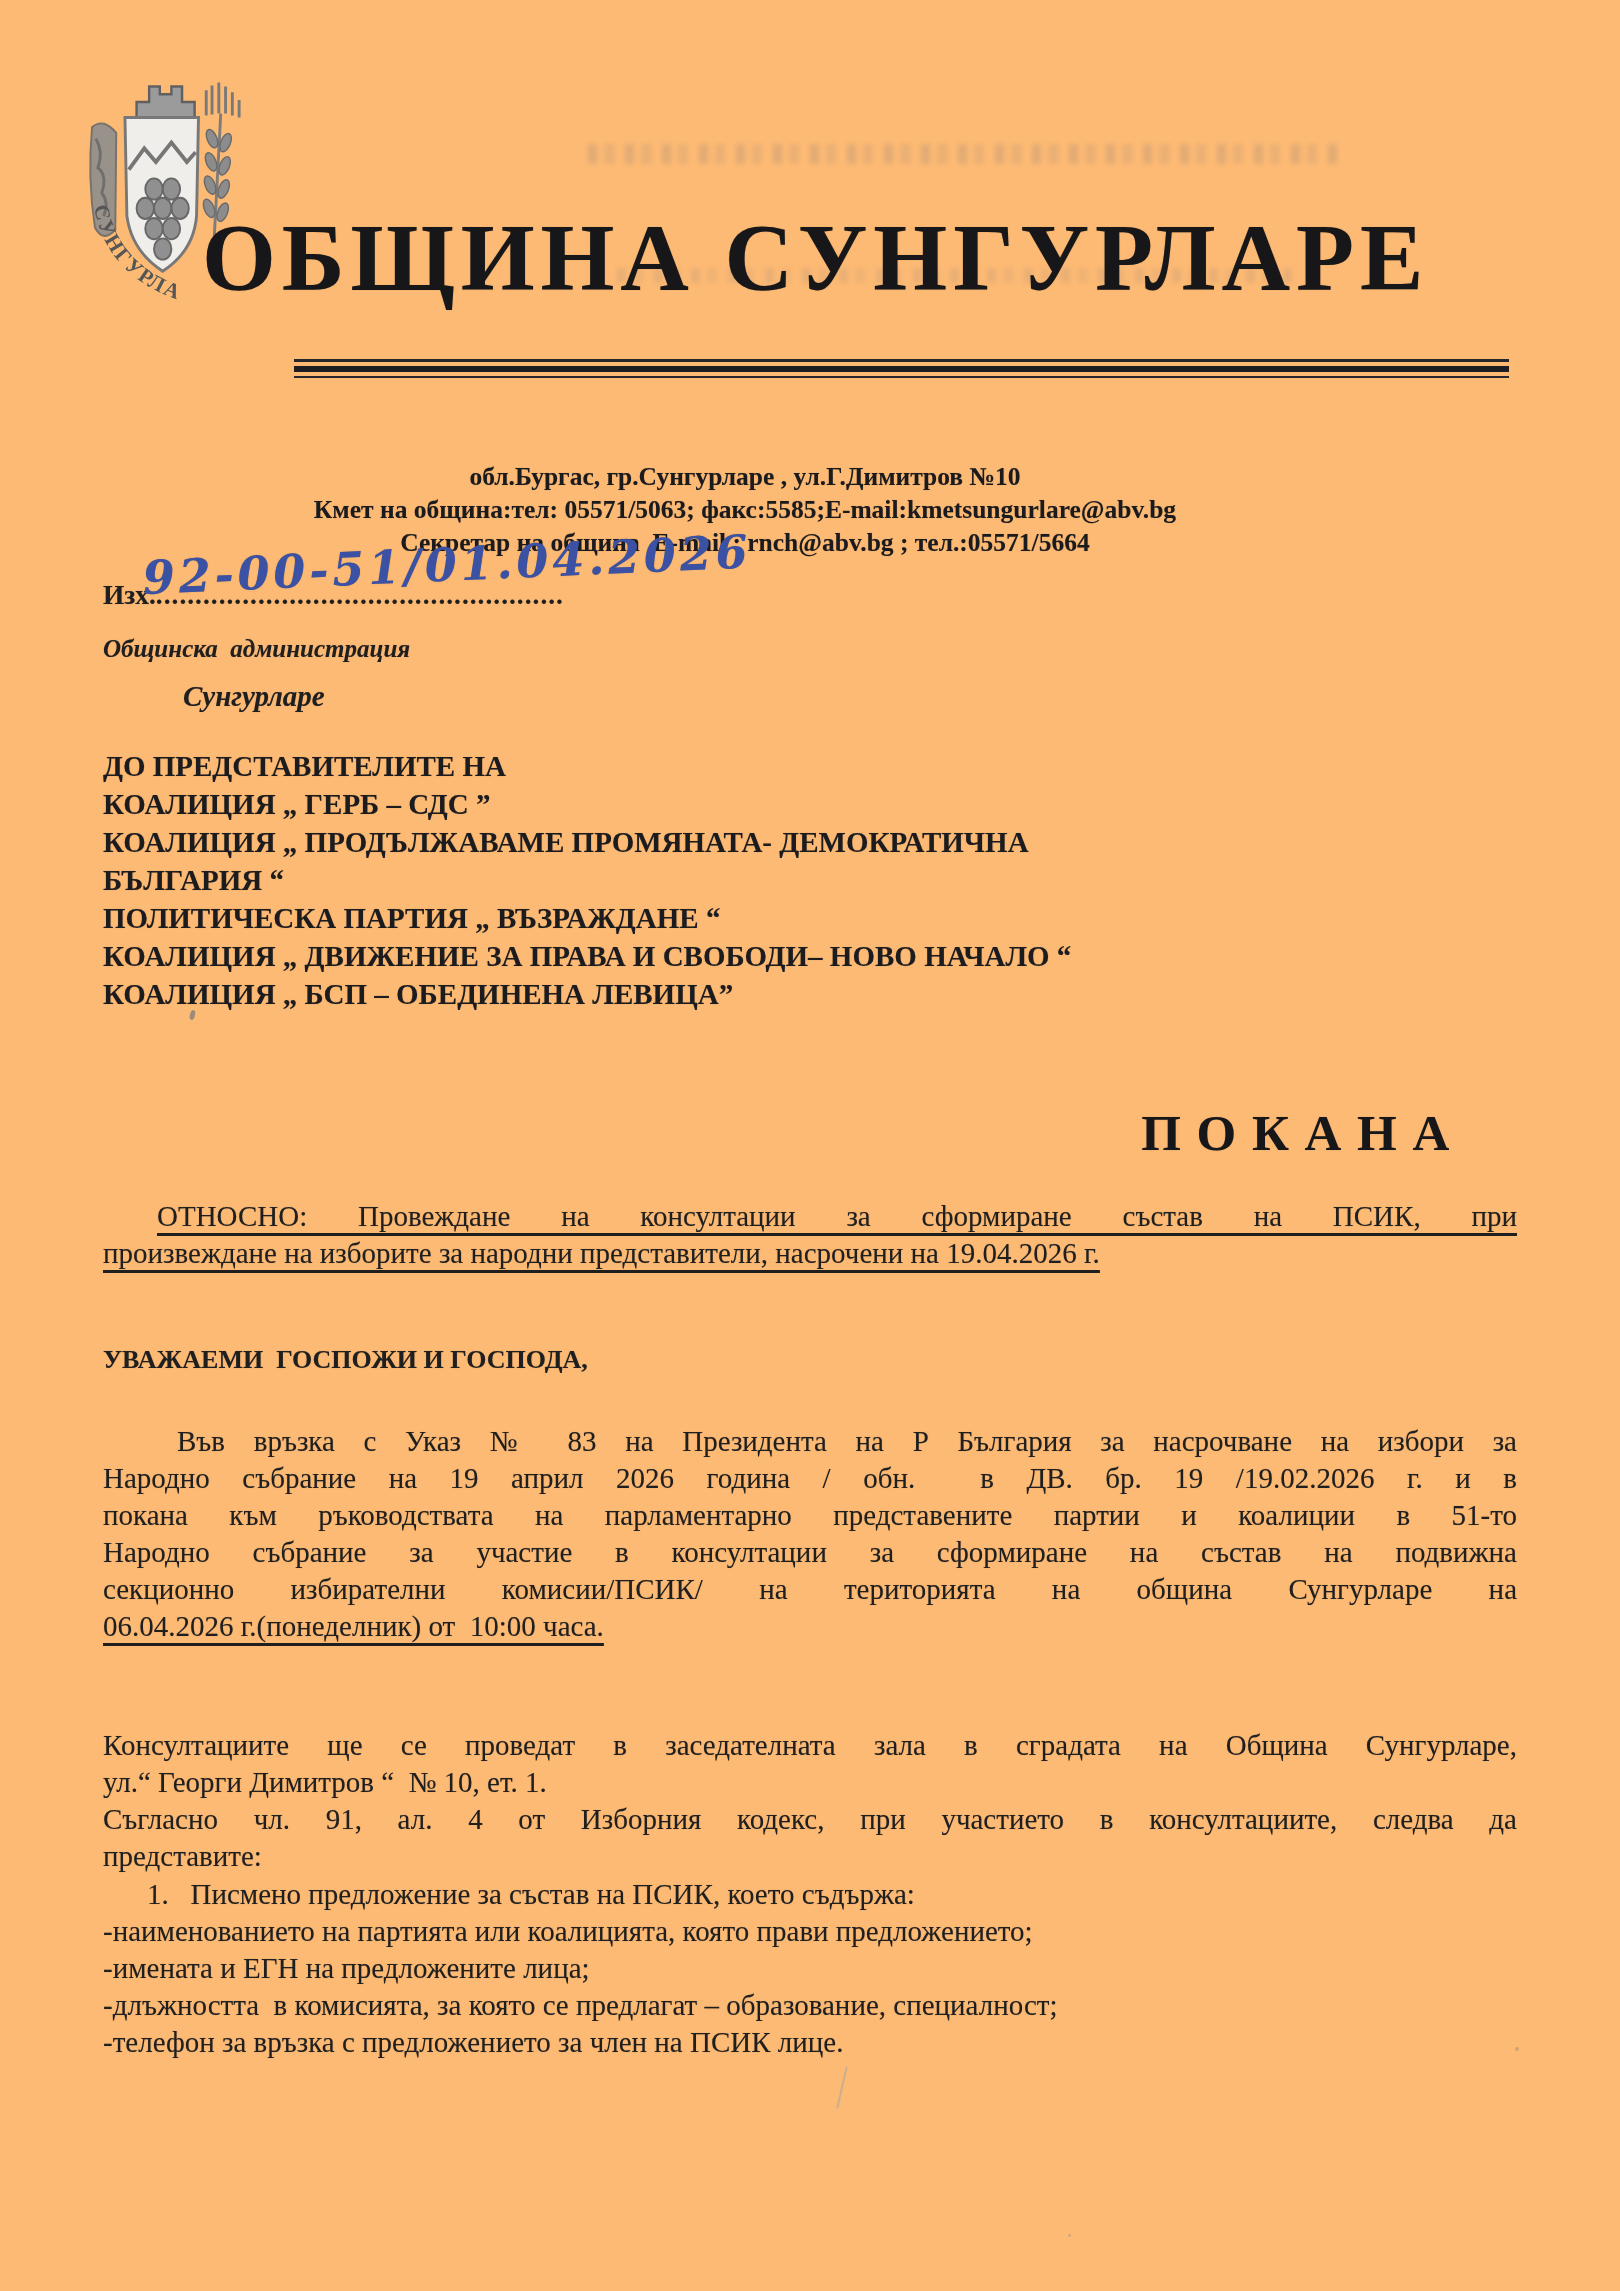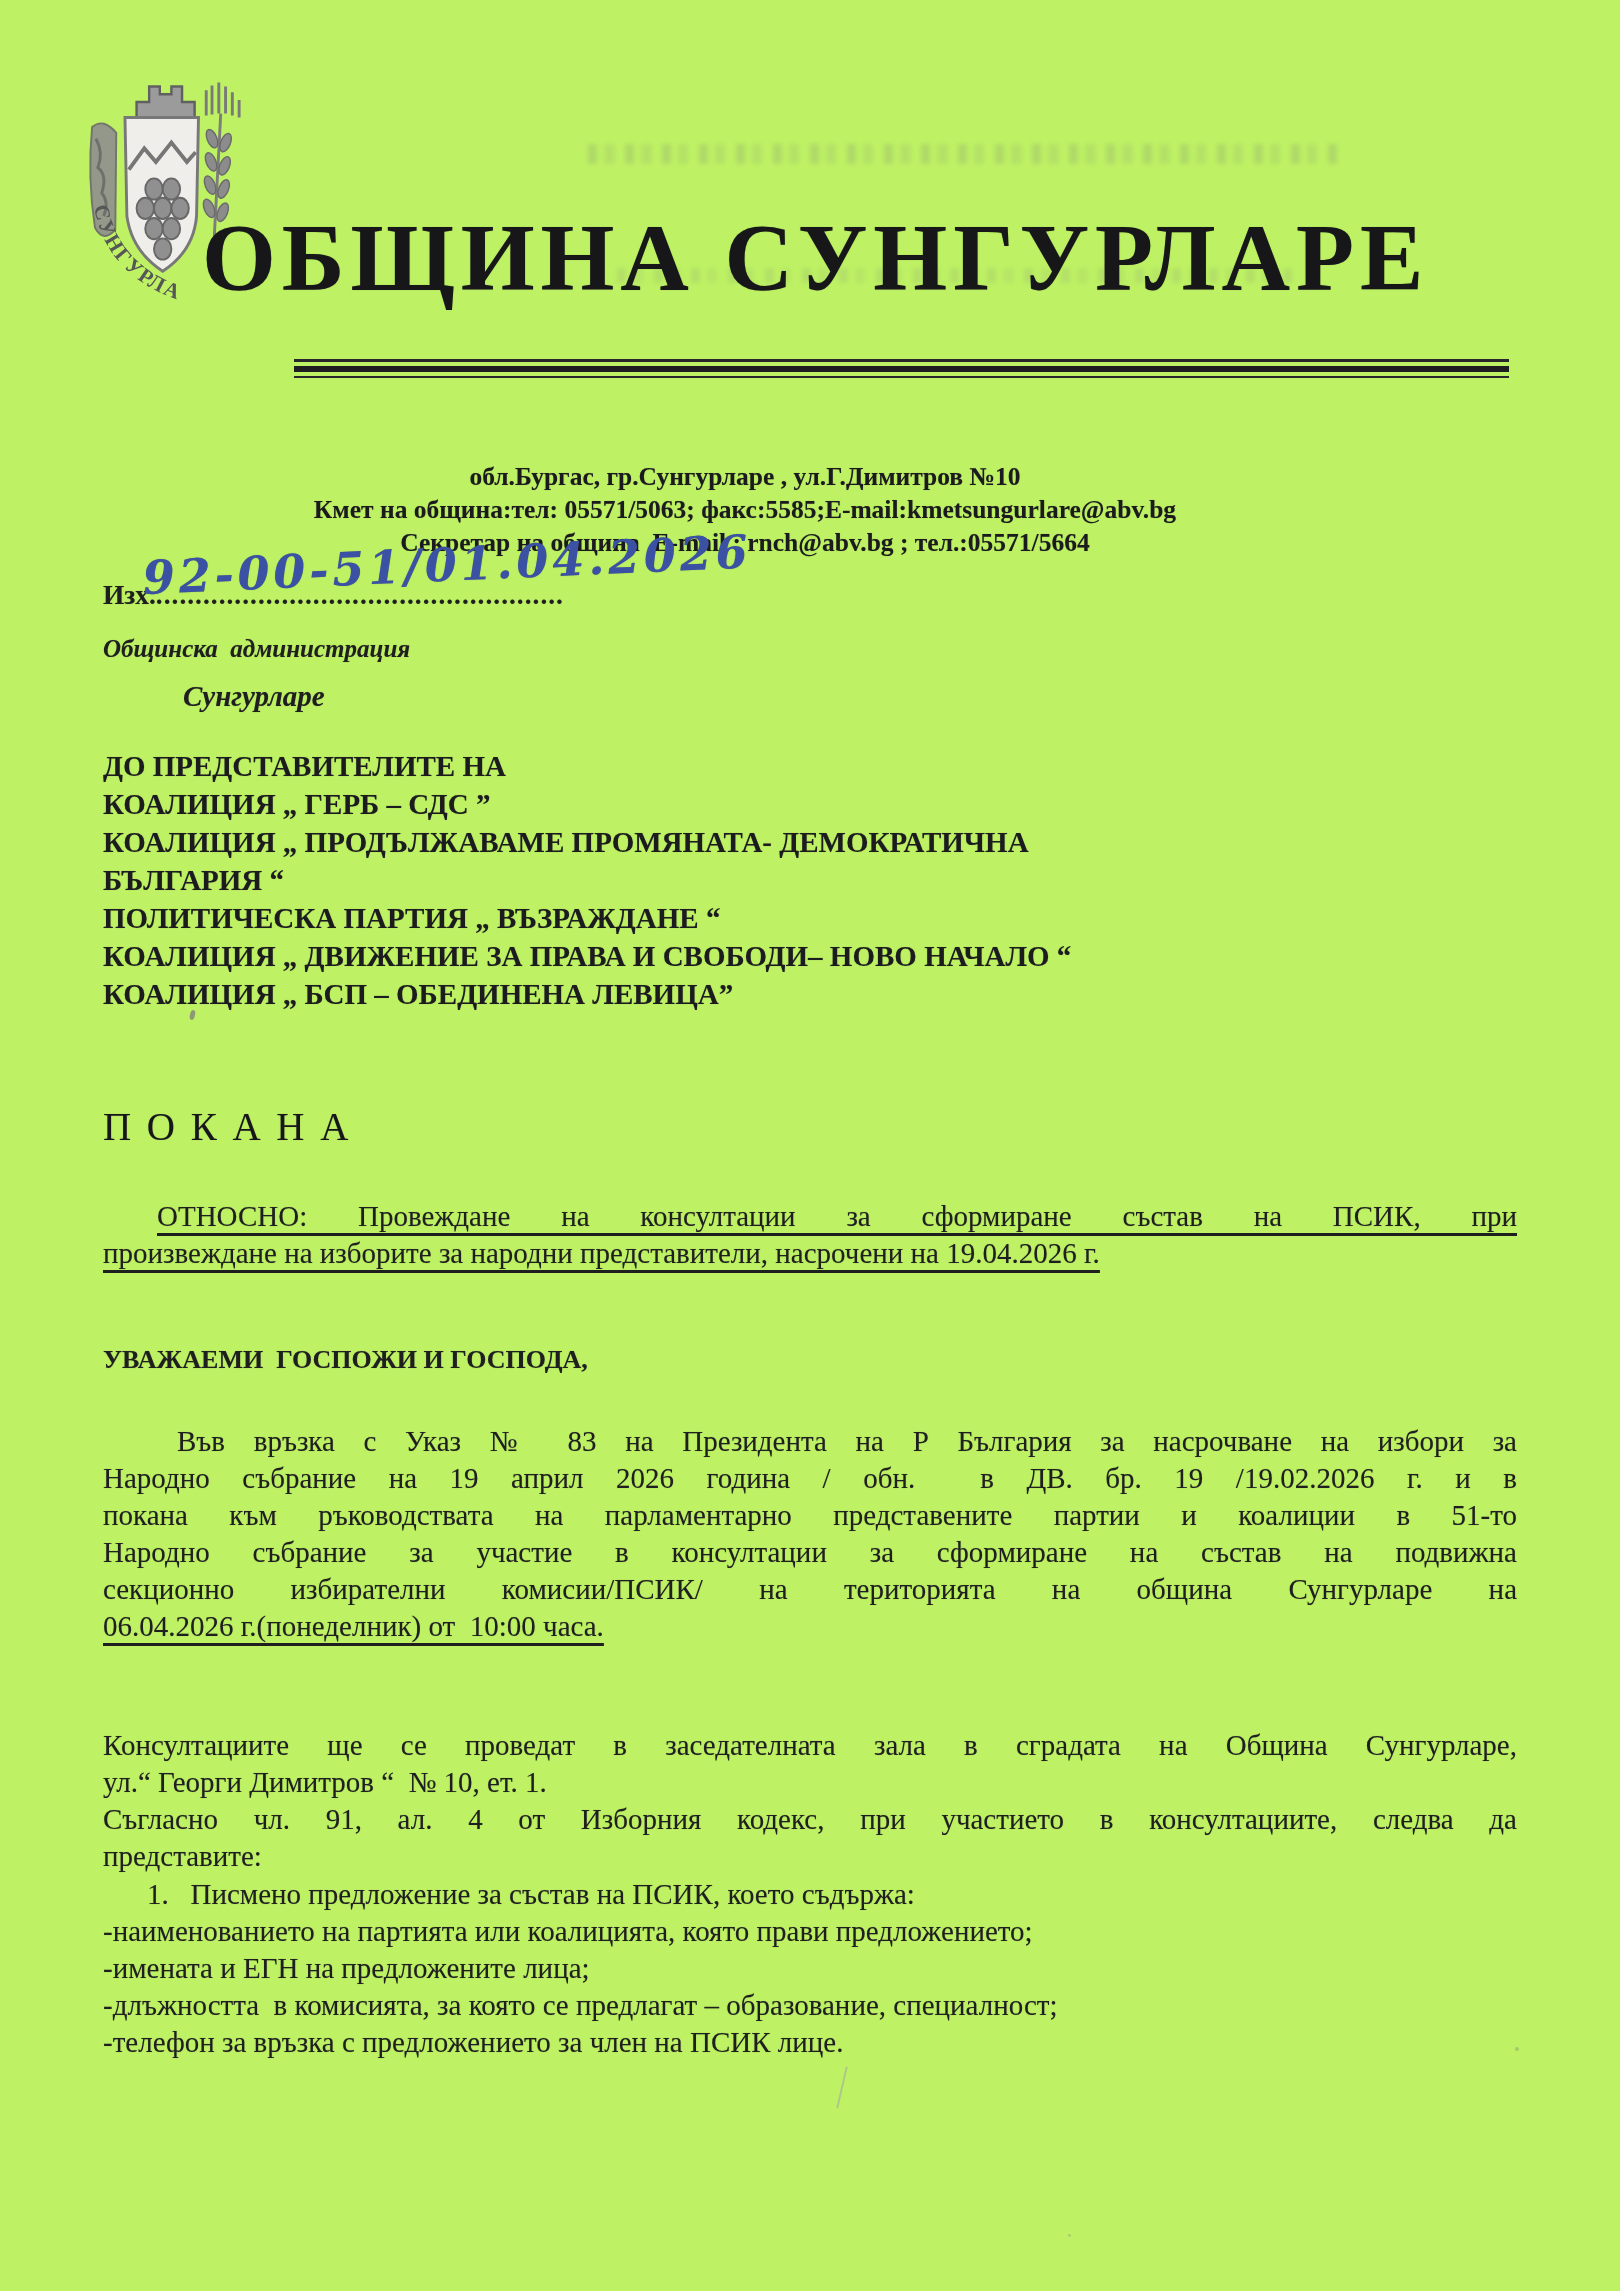--- a/index.html
+++ b/index.html
@@ -1,19 +1,19 @@
 <!DOCTYPE html>
 <html><head>
 <meta charset="utf-8">
 <style>
   html,body{margin:0;padding:0;background:#e8e8e8;}
   .page{
     position:relative;
     width:1620px;height:2292px;
-    background:#bef264;
+    background:#fdba74;
     overflow:hidden;
     font-family:"Liberation Serif", serif;
     color:#1f1f1f;
   }
   .page *{box-sizing:border-box;}
 
   
   .scantext{ text-shadow:0 0 1px rgba(45,45,45,.35); }
 
   
@@ -59,21 +59,21 @@
   .sender1{ position:absolute; left:103px; top:635px; font-size:25px; font-weight:bold; font-style:italic; }
   .sender2{ position:absolute; left:183px; top:680px; font-size:29px; font-weight:bold; font-style:italic; }
 
   .recipients{
     position:absolute; left:103px; top:747px; width:1431px;
     font-size:29px; font-weight:bold; line-height:38px; color:#1c1c1f;
   }
 
   .pokana{
     position:absolute; left:103px; top:1104px; width:1362px;
-    text-align:left; font-size:39px; font-weight:normal; letter-spacing:15.7px;
+    text-align:right; font-size:51px; font-weight:bold; letter-spacing:15.7px;
     color:#17171a;
   }
 
   .subject{ position:absolute; left:103px; top:1198px; width:1414px;
     font-size:29px; line-height:37px; }
   .salutation{
     position:absolute; left:103px; top:1345px; width:1362px;
     text-align:left; font-size:26px; font-weight:bold;
   }
   .p1{ position:absolute; left:103px; top:1423px; width:1414px; font-size:29px; line-height:37px; }

